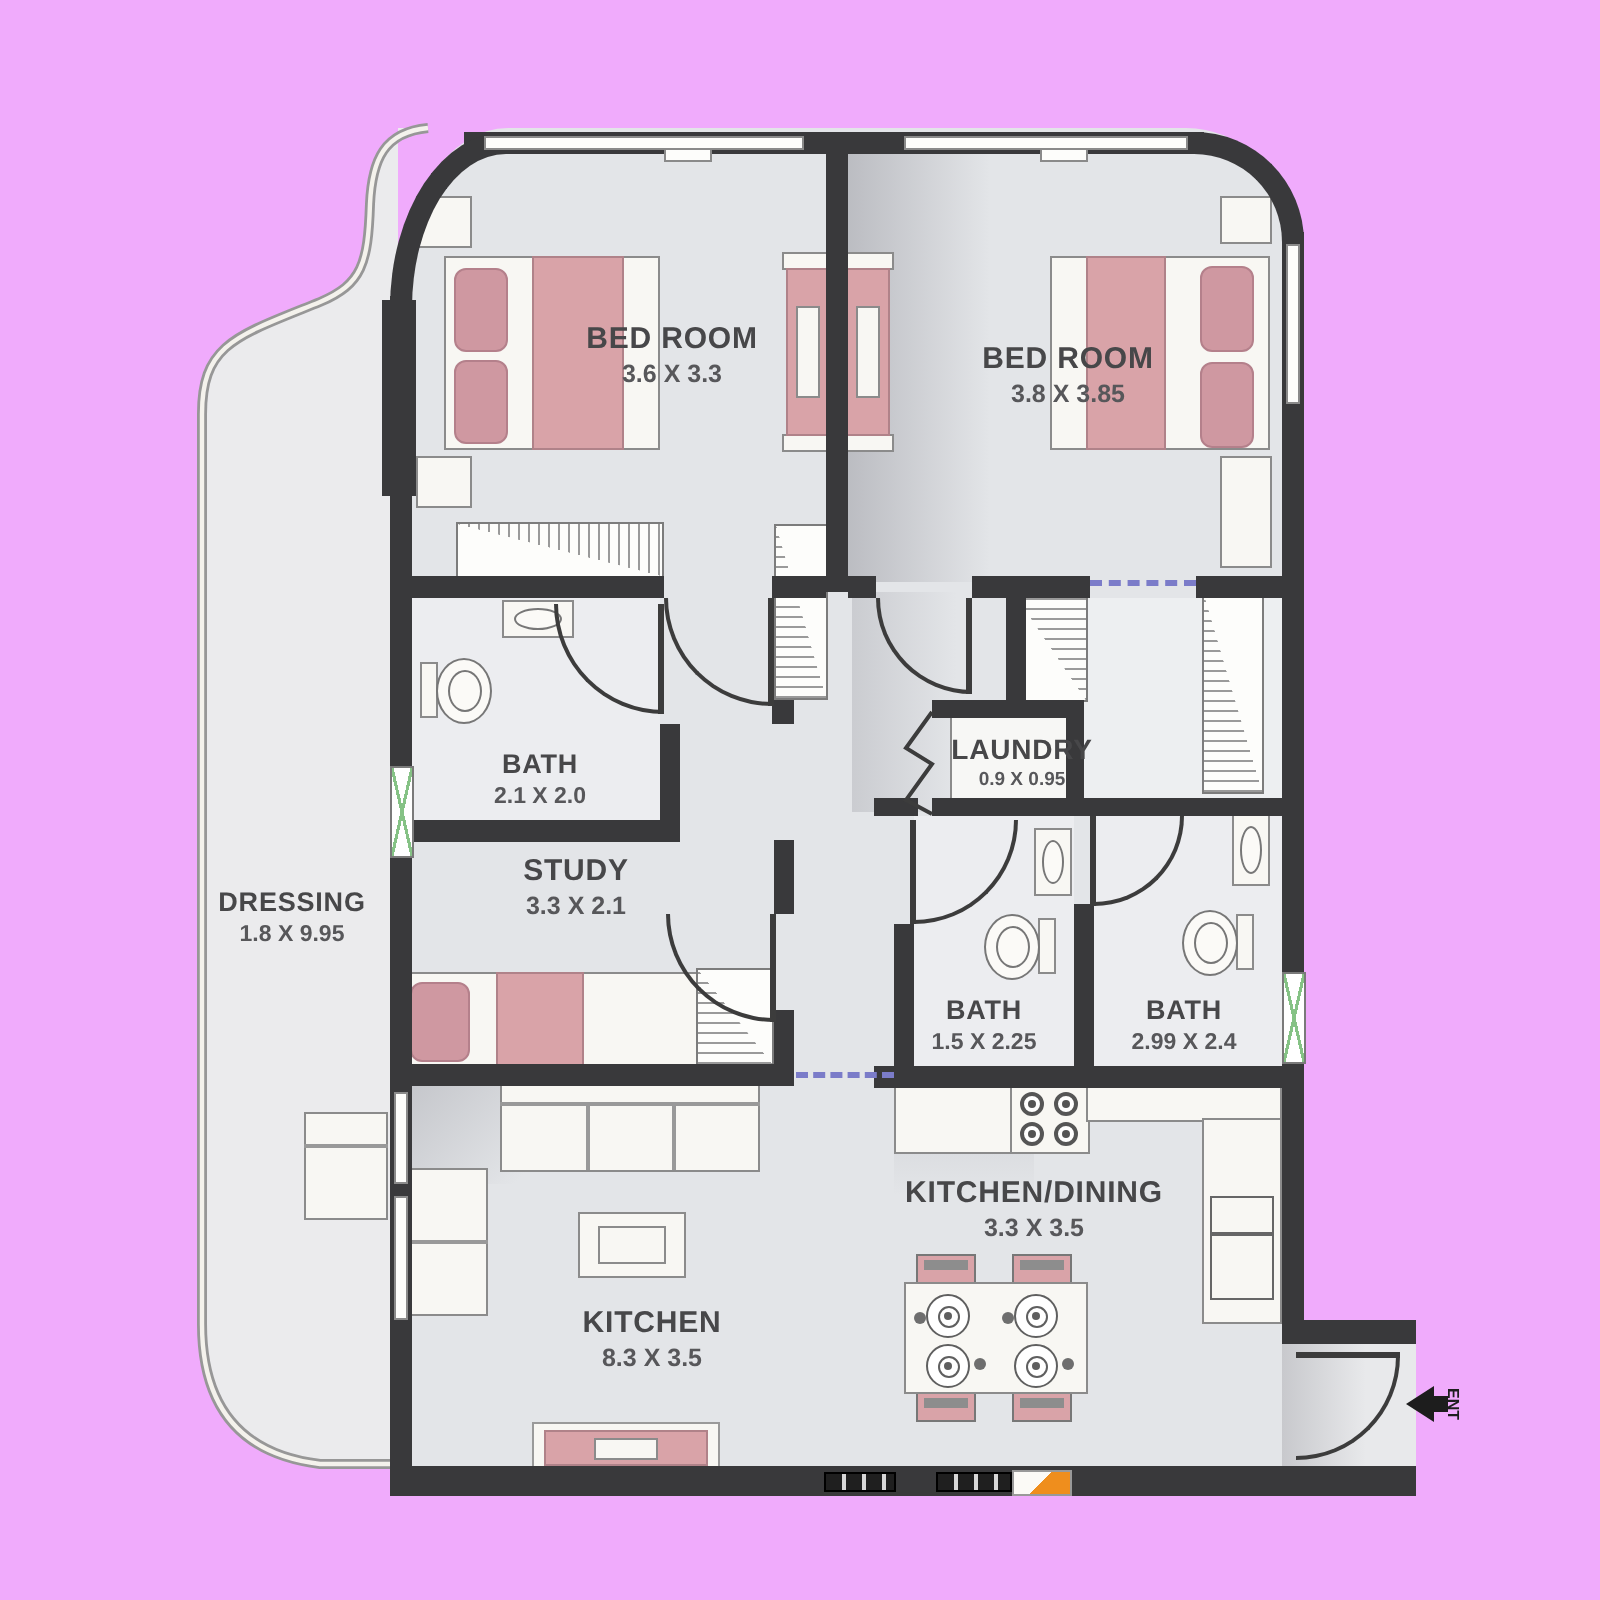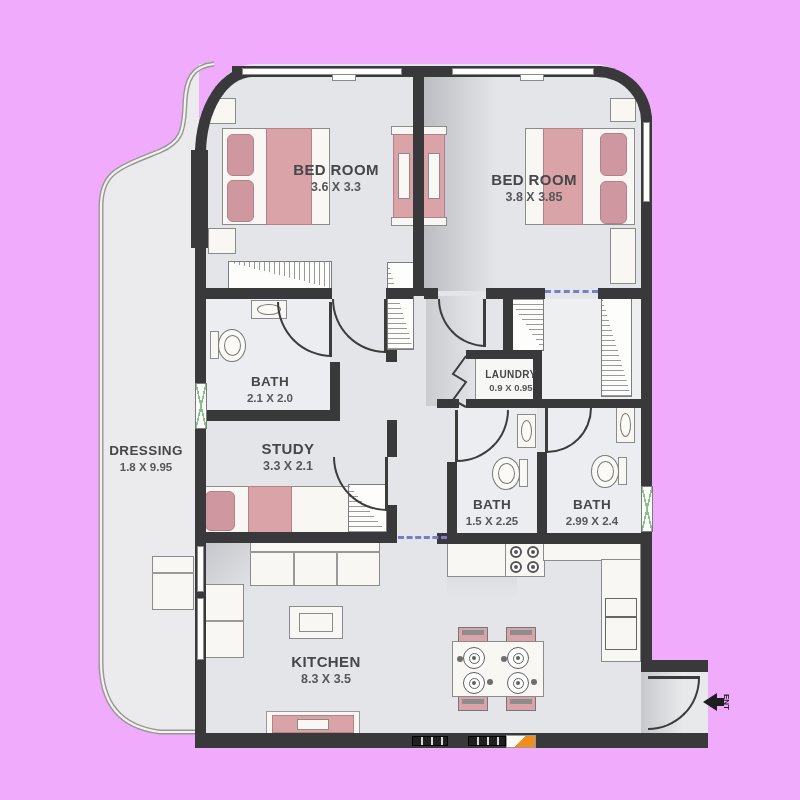--- a/index.html
+++ b/index.html
@@ -20,21 +20,21 @@
   .dash{position:absolute;border-top:3px dashed #7b7cc9}
   .arcBL{position:absolute;border-left:2px solid #3c3c3c;border-bottom:2px solid #3c3c3c;border-bottom-left-radius:100%}
   .arcBR{position:absolute;border-right:2px solid #3c3c3c;border-bottom:2px solid #3c3c3c;border-bottom-right-radius:100%}
   .leaf{position:absolute;background:#3c3c3c}
   .hatch{position:absolute;border:1px solid #7c7c7c;background-color:#fdfdfb}
   .lbl{position:absolute;transform:translate(-50%,-50%);text-align:center;color:#474749;white-space:nowrap;line-height:1.25}
   .lbl .n{font-weight:bold;font-size:15px;letter-spacing:.4px}
   .lbl .d{font-size:12.5px;font-weight:600;color:#57575a}
   .lbl.sm .n{font-size:13.5px}
   .lbl.sm .d{font-size:11.5px}
-  .lbl.xs .n{font-size:10px}
+  .lbl.xs .n{font-size:14px}
   .lbl.xs .d{font-size:9.5px}
   .plate{position:absolute;border:1.5px solid #5f5f5f;border-radius:50%;background:#fff;
          display:flex;align-items:center;justify-content:center}
   .plate .ring{width:11px;height:11px;border:1.5px solid #5f5f5f;border-radius:50%;
          display:flex;align-items:center;justify-content:center}
   .plate .dot{width:4px;height:4px;border-radius:50%;background:#5f5f5f}
   .cup{position:absolute;width:6px;height:6px;border-radius:50%;background:#6e6e6e}
   .burner{position:absolute;width:12px;height:12px;border:2px solid #555;border-radius:50%;background:#fff;
           display:flex;align-items:center;justify-content:center}
   .burner i{display:block;width:4px;height:4px;border-radius:50%;background:#555}
@@ -268,34 +268,38 @@
     <div class="d">3.8 X 3.85</div>
   </div>
   <div class="lbl xs" style="left:511px;top:381px">
     <div class="n">LAUNDRY</div>
     <div class="d">0.9 X 0.95</div>
   </div>
   <div class="lbl sm" style="left:270px;top:390px">
     <div class="n">BATH</div>
     <div class="d">2.1 X 2.0</div>
   </div>
-  <div class="lbl" style="left:288px;top:457px">
+  <div class="lbl" style="left:288px;top:444px">
     <div class="n">STUDY</div>
     <div class="d">3.3 X 2.1</div>
   </div>
   <div class="lbl sm" style="left:146px;top:459px">
     <div class="n">DRESSING</div>
     <div class="d">1.8 X 9.95</div>
   </div>
   <div class="lbl sm" style="left:492px;top:513px">
     <div class="n">BATH</div>
     <div class="d">1.5 X 2.25</div>
   </div>
   <div class="lbl sm" style="left:592px;top:513px">
     <div class="n">BATH</div>
     <div class="d">2.99 X 2.4</div>
   </div>
+  <div class="lbl" style="left:517px;top:605px">
+    <div class="n">KITCHEN/DINING</div>
+    <div class="d">3.3 X 3.5</div>
+  </div>
   <div class="lbl" style="left:326px;top:670px">
     <div class="n">KITCHEN</div>
     <div class="d">8.3 X 3.5</div>
   </div>
 
 </div>
 
 </body></html>

